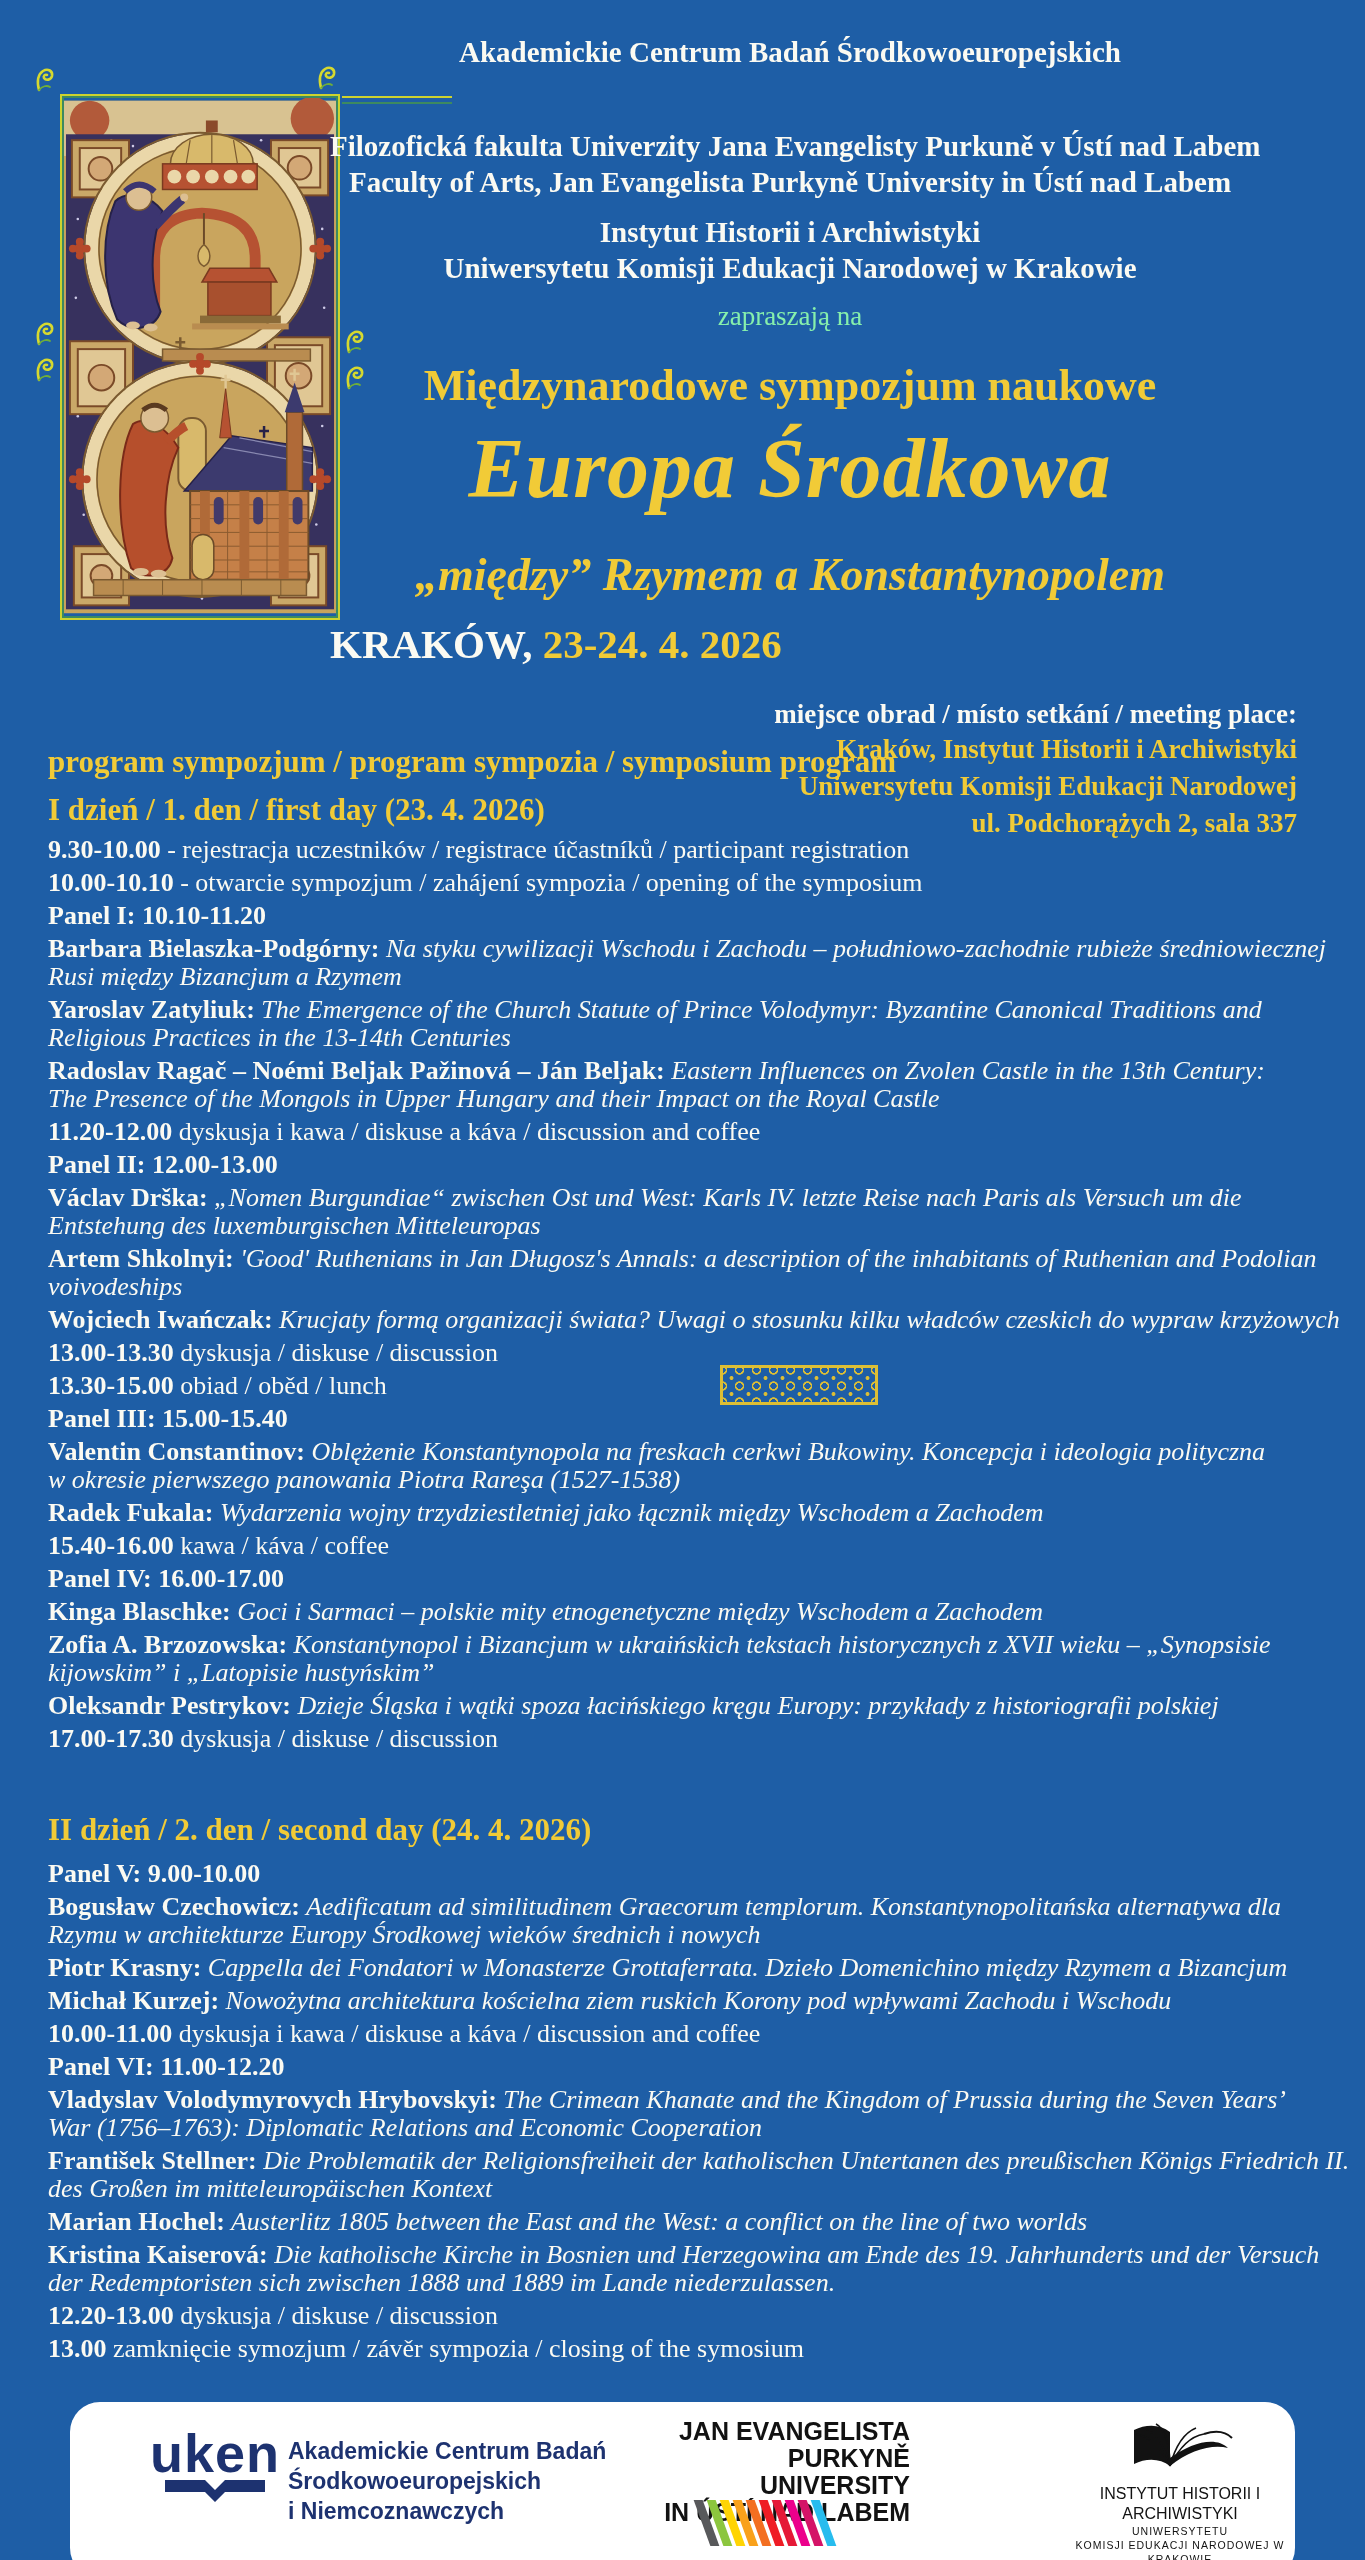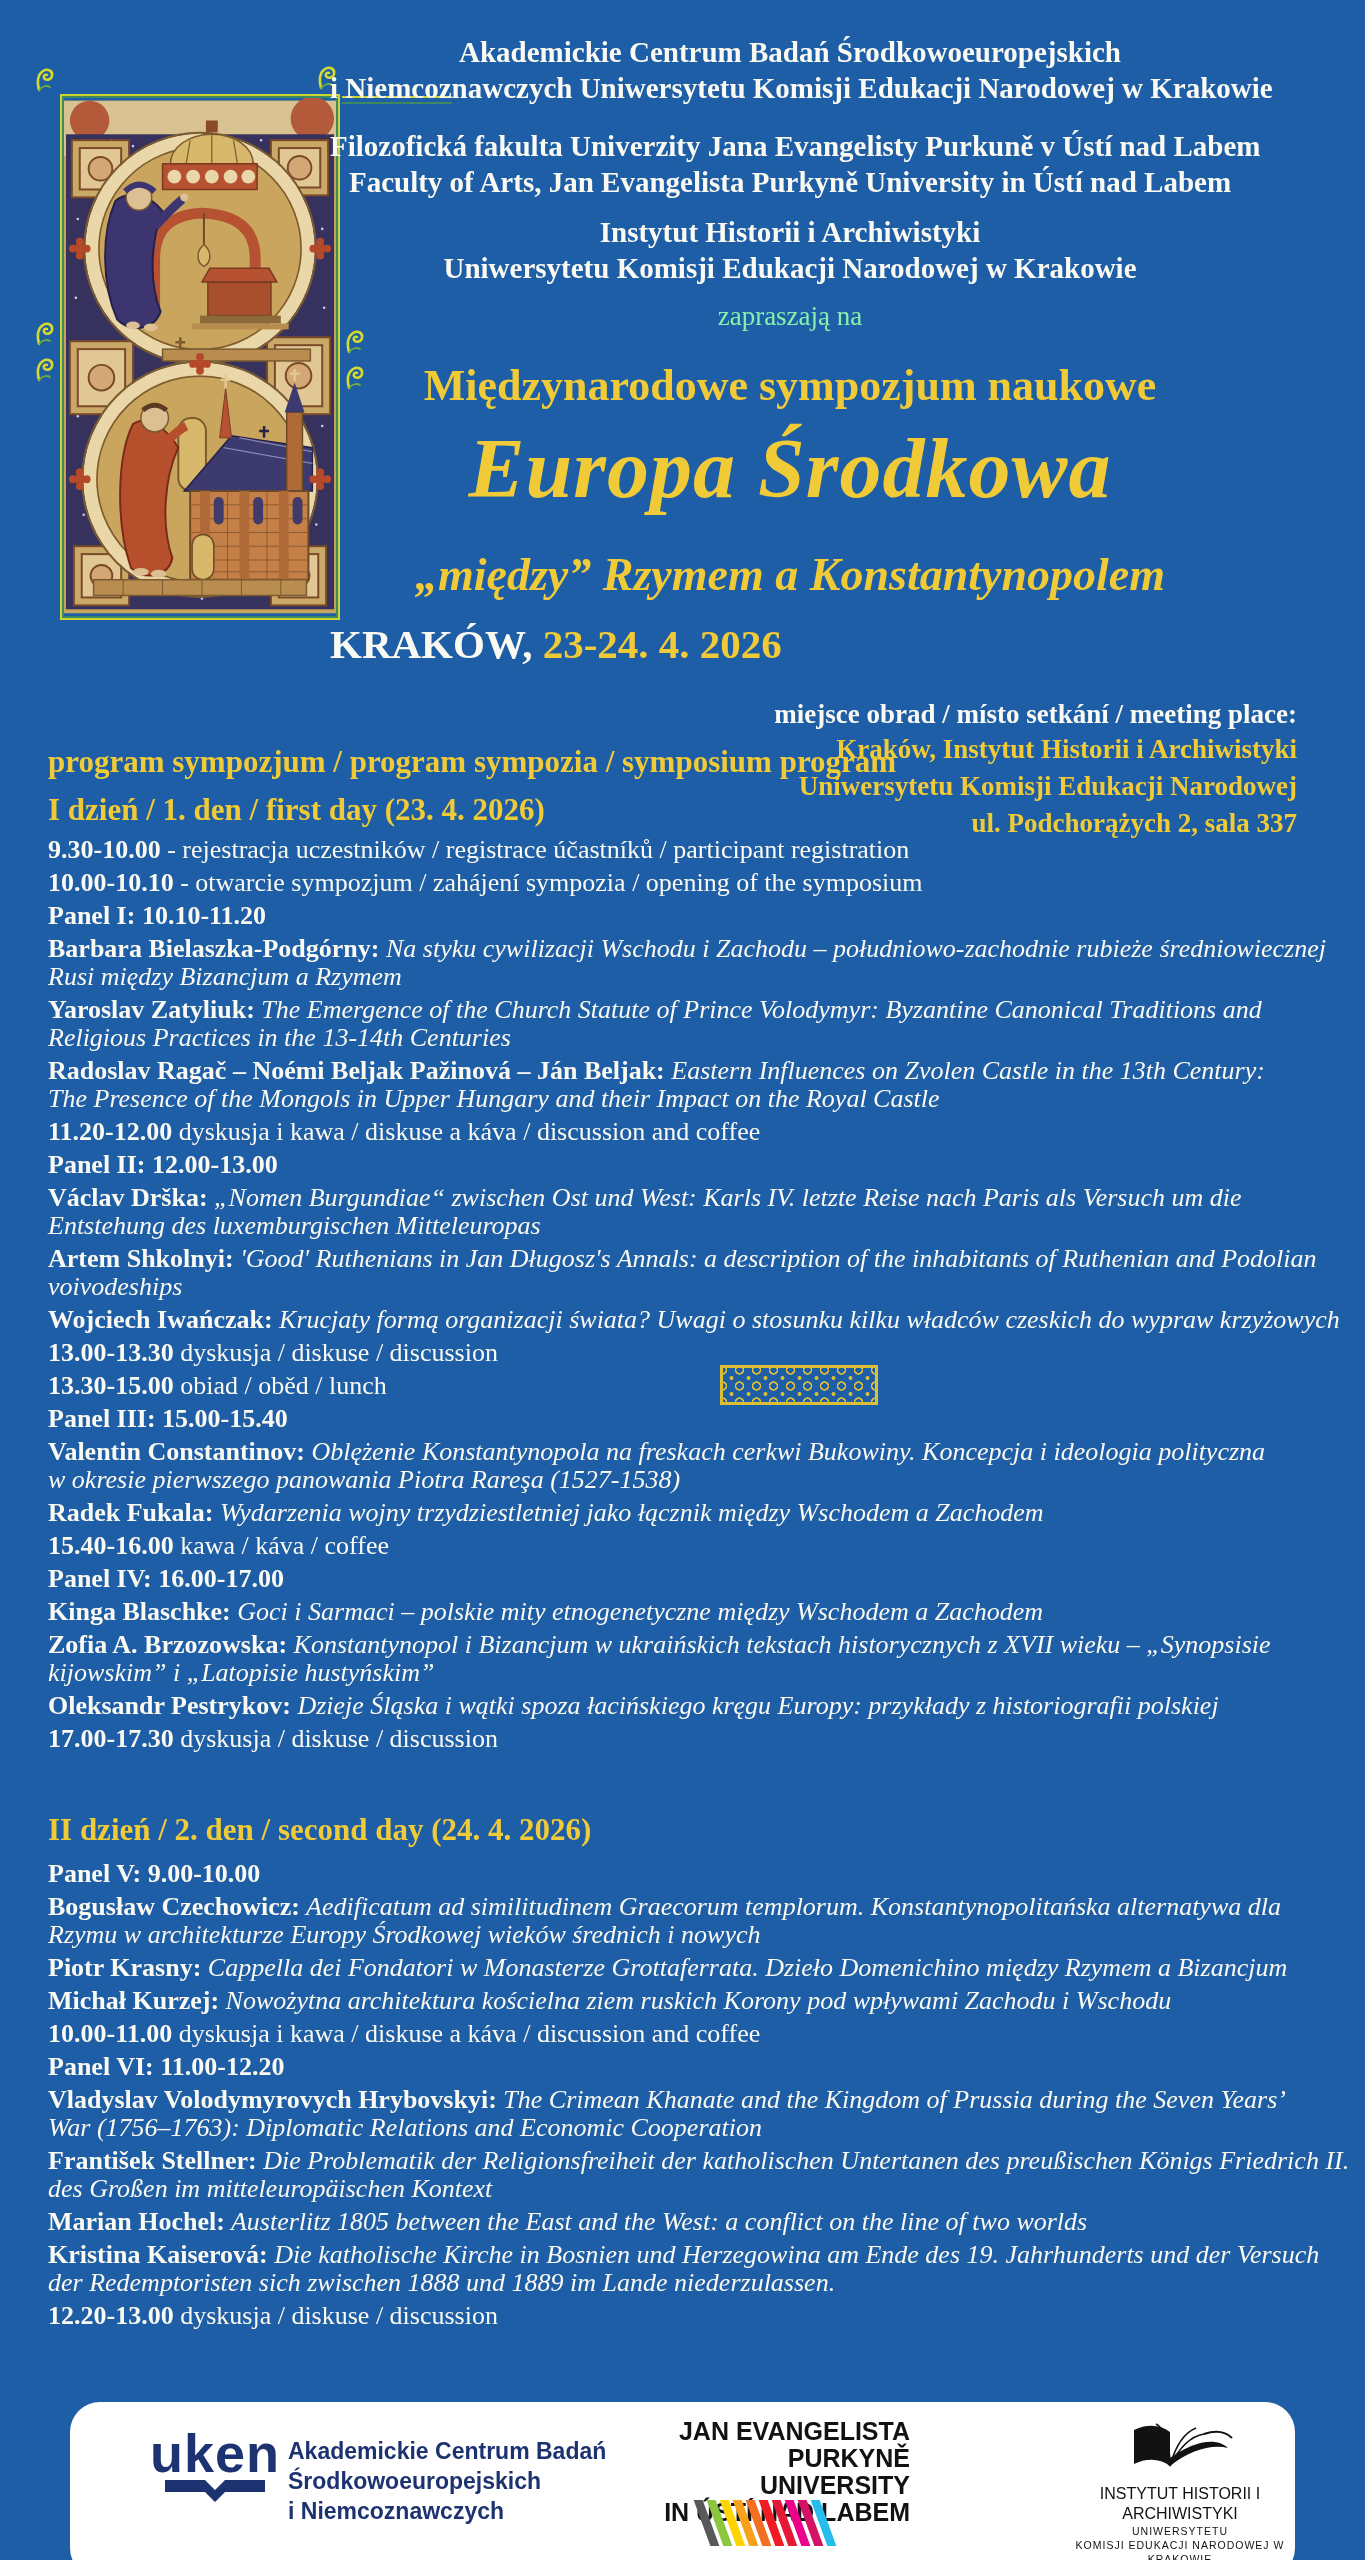--- a/index.html
+++ b/index.html
@@ -227,21 +227,20 @@
   </svg>
 <svg class="curl" style="left:344px;top:328px">
     <use href="#curl"></use>
   </svg>
 <svg class="curl" style="left:344px;top:364px">
     <use href="#curl"></use>
   </svg>
 
 <div class="hdr org" id="org1" style="position:absolute">
   <div>Akademickie Centrum Badań Środkowoeuropejskich</div>
-  <div>i Niemcoznawczych Uniwersytetu Komisji Edukacji Narodowej w Krakowie</div>
 </div>
 <div class="hdr org" id="org2" style="position:absolute">
   <div>Filozofická fakulta Univerzity Jana Evangelisty Purkuně v Ústí nad Labem</div>
   <div>Faculty of Arts, Jan Evangelista Purkyně University in Ústí nad Labem</div>
 </div>
 <div class="hdr org" id="org3" style="position:absolute">
   <div>Instytut Historii i Archiwistyki</div>
   <div>Uniwersytetu Komisji Edukacji Narodowej w Krakowie</div>
 </div>
 <div class="invite">zapraszają na</div>
@@ -304,20 +303,21 @@
       <div class="prog-item time"><span class="t">10.00-11.00</span><span> dyskusja i kawa / diskuse a káva / discussion and coffee</span></div>
       <div class="prog-item panel"><span class="t">Panel VI: 11.00-12.20</span></div>
       <div class="prog-item paper"><span class="author">Vladyslav Volodymyrovych Hrybovskyi:</span><span class="title"> The Crimean Khanate and the Kingdom of Prussia during the Seven Years’
 War (1756–1763): Diplomatic Relations and Economic Cooperation</span></div>
       <div class="prog-item paper"><span class="author">František Stellner:</span><span class="title"> Die Problematik der Religionsfreiheit der katholischen Untertanen des preußischen Königs Friedrich II.
 des Großen im mitteleuropäischen Kontext</span></div>
       <div class="prog-item paper"><span class="author">Marian Hochel:</span><span class="title"> Austerlitz 1805 between the East and the West: a conflict on the line of two worlds</span></div>
       <div class="prog-item paper"><span class="author">Kristina Kaiserová:</span><span class="title"> Die katholische Kirche in Bosnien und Herzegowina am Ende des 19. Jahrhunderts und der Versuch
 der Redemptoristen sich zwischen 1888 und 1889 im Lande niederzulassen.</span></div>
       <div class="prog-item time"><span class="t">12.20-13.00</span><span> dyskusja / diskuse / discussion</span></div>
+      <div class="prog-item time"><span class="t">13.00</span><span> zamknięcie symozjum / závěr sympozia / closing of the symosium</span></div>
     </div>
 </div>
 
 <div class="footer">
   <div class="uken">
     <div class="uken-word">uken</div>
     <svg width="104" height="30" viewBox="0 0 104 30">
       <path d="M2 2 H42 L52 12 L62 2 H102 V14 H62 L52 24 L42 14 H2 Z" fill="#1d3270"></path>
     </svg>
   </div>

